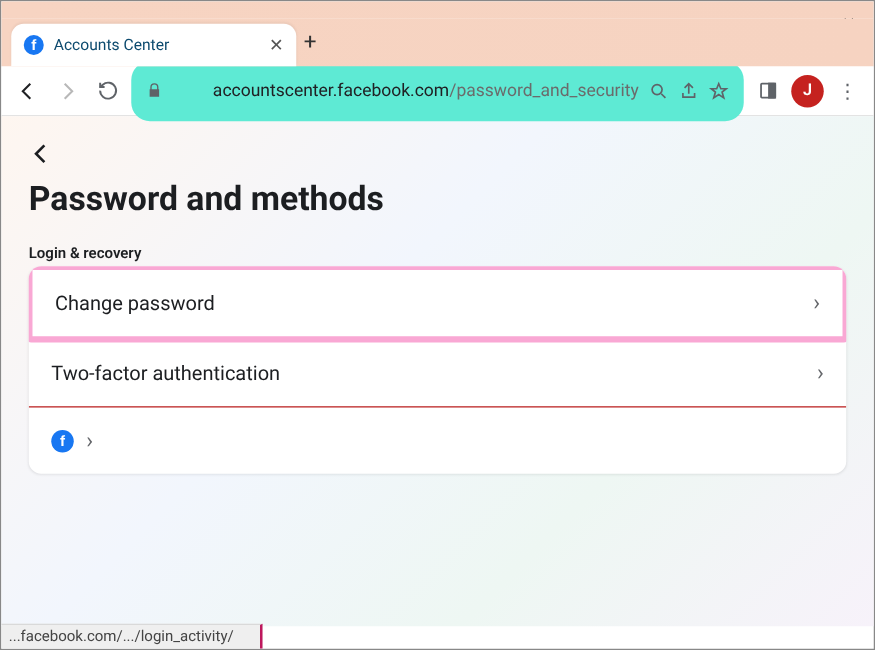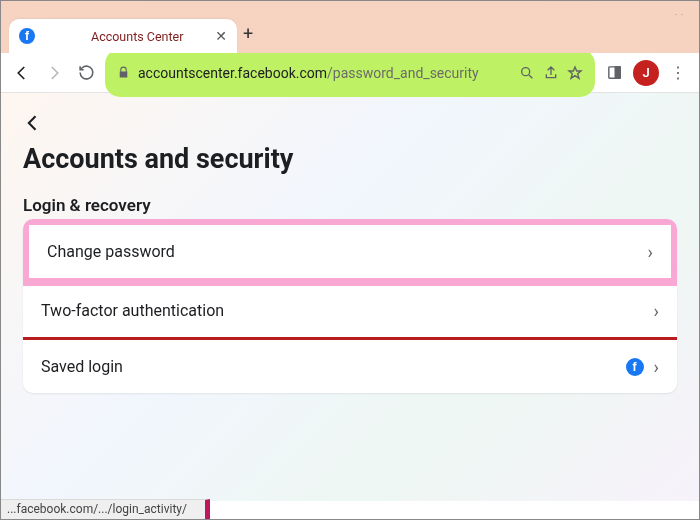--- a/index.html
+++ b/index.html
@@ -5,51 +5,51 @@
     * { margin: 0; padding: 0; box-sizing: border-box; font-family: -apple-system, BlinkMacSystemFont, "Segoe UI", Roboto, Helvetica, Arial, sans-serif; }
     body { width: 700px; height: 520px; overflow: hidden; background: #fff; border: 1px solid #888; position: relative; }
     
     .titlebar { height: 14px; background: linear-gradient(to right, #f7d4c2, #f6d3c1); }
     .window-controls { position: absolute; top: 10px; right: 6px; display: flex; gap: 10px; align-items: center; }
     .window-controls span { width: 28px; text-align: center; font-size: 13px; color: #222; cursor: default; }
     
     .tabstrip { height: 38px; background: linear-gradient(to right,#f7d4c2,#f6d3c1); display:flex; align-items:flex-end; padding-left:8px; position: relative; }
     .tab { background:#fff; width:228px; height:34px; border-top-left-radius:10px; border-top-right-radius:10px; display:flex; align-items:center; padding:0 10px; gap:8px; box-shadow: 0 -1px 2px rgba(0,0,0,0.05); }
     .favicon { width:16px; height:16px; background:#1877f2; border-radius:50%; display:flex; align-items:center; justify-content:center; color:#fff; font-weight:700; font-size:12px; font-family: Arial; }
-    .tab-title { font-size:12.5px; color:#7f1d1d; flex:1; white-space:nowrap; overflow:hidden; text-overflow:ellipsis;margin-left:48px; }
+    .tab-title { font-size:12.5px; color:#0c4a6e; flex:1; white-space:nowrap; overflow:hidden; text-overflow:ellipsis; }
     .tab-close { font-size:14px; color:#555; }
     .newtab { margin-left:6px; margin-bottom:9px; font-size:18px; color:#333; }
     
     .toolbar { height:40px; background:#fff; border-bottom:1px solid #e3e3e3; display:flex; align-items:center; padding:0 8px; gap:6px; }
     .tb-icon { width:26px; height:26px; display:flex; align-items:center; justify-content:center; color:#5f6368; border-radius:50%; }
     .tb-icon.disabled { color:#b8b8b8; }
-    .omnibox { flex:1; height:48px; background:#bef264; border-radius:15px; display:flex; align-items:center; padding:0 12px; gap:8px; }
+    .omnibox { flex:1; height:48px; background:#5eead4; border-radius:15px; display:flex; align-items:center; padding:0 12px; gap:8px;text-align:right; }
     .lock { font-size:12px; color:#5f6368; }
     .url { font-size:14px; color:#202124; flex:1; }
     .url .path { color:#6b6b6b; }
     .omni-icons { display:flex; gap:8px; align-items:center; color:#5f6368; }
     .avatar { width:26px; height:26px; border-radius:50%; background:#c5221f; color:#fff; display:flex; align-items:center; justify-content:center; font-size:13px; font-weight:600; }
     .kebab { font-size:16px; color:#5f6368; letter-spacing:0; }
     
     .content { height: calc(520px - 14px - 38px - 40px - 20px); overflow:hidden; background: linear-gradient(135deg, #fef6f0 0%, #f2f6fd 40%, #eef7f3 70%, #f7f2fa 100%); padding: 20px 22px 0 22px; }
     .back-chevron { font-size:20px; color:#1c1e21; margin-bottom:6px; display:inline-block; }
     .page-title { font-size:27px; font-weight:700; color:#1c1e21; margin-bottom:20px; }
-    .section-title { font-size:17px; font-weight:600; color:#1c1e21; margin-bottom:4px; }
+    .section-title { font-size:12px; font-weight:600; color:#1c1e21; margin-bottom:4px; }
     .section-desc { font-size:14px; color:#65676b; margin-bottom:14px; }
     .card { background:#fff; border-radius:10px; box-shadow: 0 1px 2px rgba(0,0,0,0.08); overflow:hidden; margin-bottom:28px; }
-    .row { display:flex; align-items:center; justify-content:space-between; padding:16px 18px; border-bottom:3px solid #b91c1c; }
+    .row { display:flex; align-items:center; justify-content:space-between; padding:16px 18px; border-bottom:1px solid #b91c1c; }
     .row:last-child { border-bottom:none; }
     .row-label { font-size:16px; color:#1c1e21; }
     .row-right { display:flex; align-items:center; gap:10px; }
     .chev { font-size:18px; color:#65676b; }
     .fb-mini { width:18px; height:18px; border-radius:50%; background:#1877f2; display:flex; align-items:center; justify-content:center; color:#fff; font-weight:700; font-size:12px; font-family: Arial; }
-    .highlight { border:8px solid #f9a8d4; border-radius:4px; margin:-2px; position:relative; z-index:2; }
+    .highlight { border:5px solid #f9a8d4; border-radius:4px; margin:-2px; position:relative; z-index:2; }
     .highlight .row { border-bottom:none; }
     
-    .statusbar { position:absolute; bottom:0; left:0; height:20px; background:#efefef; border-top:1px solid #d9d9d9; font-size:12px; color:#444; padding:2px 6px; width:209px; white-space:nowrap; overflow:hidden; border-right:5px solid #be185d; }
+    .statusbar { position:absolute; bottom:0; left:0; height:20px; background:#efefef; border-top:1px solid #d9d9d9; font-size:12px; color:#444; padding:2px 6px; width:209px; white-space:nowrap; overflow:hidden; border-right:2px solid #be185d; }
     svg { display:block; }
   </style>
 </head>
 <body>
 
 <div class="titlebar"></div>
 <div class="window-controls">
   <span>⌄</span>
   <span>—</span>
   <span>□</span>
@@ -117,41 +117,40 @@
   <div class="avatar">J</div>
   <div class="tb-icon kebab">⋮</div>
 </div>
 
 <div class="content">
   <div class="back-chevron">
     <svg width="20" height="20" viewBox="0 0 24 24" fill="none" stroke="#1c1e21" stroke-width="2.5">
         <path d="M15 4l-8 8 8 8"></path>
       </svg>
   </div>
-  <div class="page-title">Accounts and security</div>
+  <div class="page-title">Password and methods</div>
 
   <div class="section-title">Login &amp; recovery</div>
 
   <div class="card">
     <div class="highlight">
       <div class="row">
         <div class="row-label">Change password</div>
         <div class="row-right">
             <span class="chev">›</span>
           </div>
       </div>
     </div>
     <div class="row">
       <div class="row-label">Two-factor authentication</div>
       <div class="row-right">
           <span class="chev">›</span>
         </div>
     </div>
     <div class="row">
-      <div class="row-label">Saved login</div>
       <div class="row-right">
         <span class="fb-mini">f</span>
         <span class="chev">›</span>
       </div>
     </div>
   </div>
 
 </div>
 
 <div class="statusbar">...facebook.com/.../login_activity/</div>

